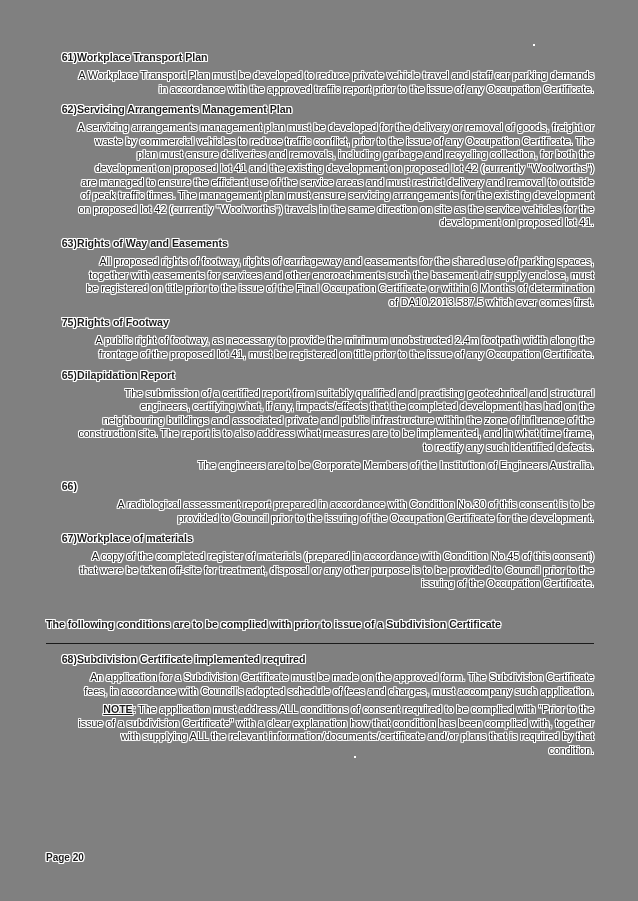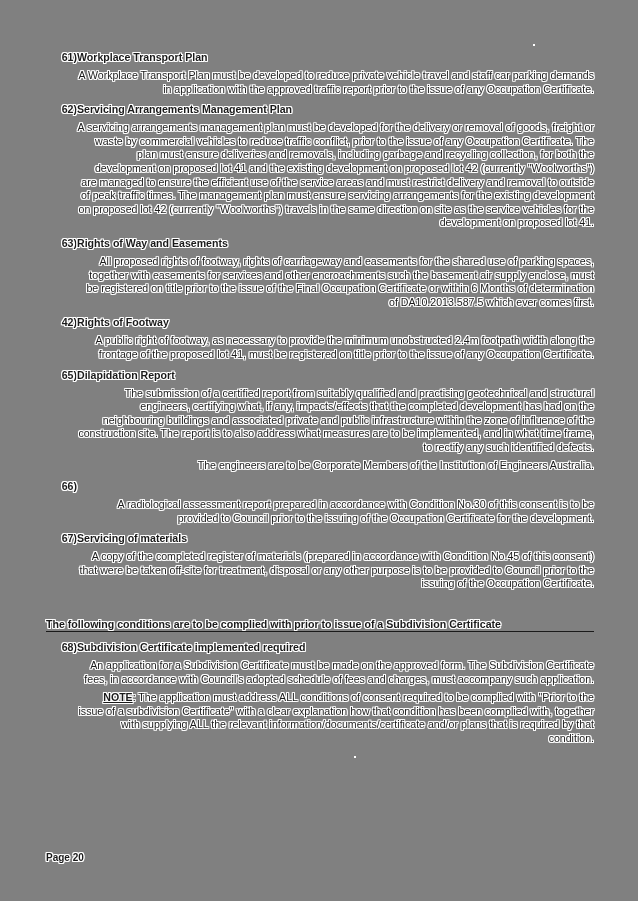--- a/index.html
+++ b/index.html
@@ -16,62 +16,62 @@
         -1px -1px 0 #fff, 1px -1px 0 #fff, -1px 1px 0 #fff, 1px 1px 0 #fff,
         0 -1px 0 #fff, 0 1px 0 #fff, -1px 0 0 #fff, 1px 0 0 #fff;
     }
     .page { position: absolute; left: 46px; top: 50px; width: 548px; }
     .cond { margin: 0 0 6px 0; text-align: right; }
     .cond-head { display: flex; font-weight: bold; line-height: 14px; margin-bottom: 5px; }
     .cond-num { width: 31px; flex: none; }
     .cond-body { margin-left: 31px; line-height: 13.6px; margin-bottom: 5px; }
     .section-head {
       margin-top: 26px; margin-bottom: 8px; font-weight: bold;
-      border-bottom: 1px solid #1a1a1a; padding-bottom: 0; line-height: 14px;
+      border-bottom: 1px solid #1a1a1a; padding-bottom: 12px; line-height: 14px;
     }
     .note-label { text-decoration: underline; font-weight: bold; }
     .footer { position: absolute; left: 46px; top: 852px; font-size: 10px; font-weight: bold; }
     .dot { position: absolute; width: 2px; height: 2px; background: #fff; }
   </style>
 </head>
 <body>
 
 <div class="dot" style="left:533px;top:44px;"></div>
 <div class="dot" style="left:526px;top:402px;"></div>
 <div class="dot" style="left:354px;top:756px;"></div>
 
 <div class="page txt">
 
   <div class="cond">
     <div class="cond-head">
       <span class="cond-num">61)</span>
       <span>Workplace Transport Plan</span>
     </div>
-    <div class="cond-body">A Workplace Transport Plan must be developed to reduce private vehicle travel and staff car parking demands in application with the approved traffic report prior to the issue of any Occupation Certificate.</div>
+    <div class="cond-body">A Workplace Transport Plan must be developed to reduce private vehicle travel and staff car parking demands in accordance with the approved traffic report prior to the issue of any Occupation Certificate.</div>
   </div>
 
   <div class="cond">
     <div class="cond-head">
       <span class="cond-num">62)</span>
       <span>Servicing Arrangements Management Plan</span>
     </div>
     <div class="cond-body">A servicing arrangements management plan must be developed for the delivery or removal of goods, freight or waste by commercial vehicles to reduce traffic conflict, prior to the issue of any Occupation Certificate. The plan must ensure deliveries and removals, including garbage and recycling collection, for both the development on proposed lot 41 and the existing development on proposed lot 42 (currently "Woolworths") are managed to ensure the efficient use of the service areas and must restrict delivery and removal to outside of peak traffic times. The management plan must ensure servicing arrangements for the existing development on proposed lot 42 (currently "Woolworths") travels in the same direction on site as the service vehicles for the development on proposed lot 41.</div>
   </div>
 
   <div class="cond">
     <div class="cond-head">
       <span class="cond-num">63)</span>
       <span>Rights of Way and Easements</span>
     </div>
     <div class="cond-body">All proposed rights of footway, rights of carriageway and easements for the shared use of parking spaces, together with easements for services and other encroachments such the basement air supply enclose, must be registered on title prior to the issue of the Final Occupation Certificate or within 6 Months of determination of DA10.2013.587.5 which ever comes first.</div>
   </div>
 
   <div class="cond">
     <div class="cond-head">
-      <span class="cond-num">42)</span>
+      <span class="cond-num">75)</span>
       <span>Rights of Footway</span>
     </div>
     <div class="cond-body">A public right of footway, as necessary to provide the minimum unobstructed 2.4m footpath width along the frontage of the proposed lot 41, must be registered on title prior to the issue of any Occupation Certificate.</div>
   </div>
 
   <div class="cond">
     <div class="cond-head">
       <span class="cond-num">65)</span>
       <span>Dilapidation Report</span>
     </div>
@@ -82,21 +82,21 @@
   <div class="cond">
     <div class="cond-head">
       <span class="cond-num">66)</span>
     </div>
     <div class="cond-body">A radiological assessment report prepared in accordance with Condition No.30 of this consent is to be provided to Council prior to the issuing of the Occupation Certificate for the development.</div>
   </div>
 
   <div class="cond">
     <div class="cond-head">
       <span class="cond-num">67)</span>
-      <span>Servicing of materials</span>
+      <span>Workplace of materials</span>
     </div>
     <div class="cond-body">A copy of the completed register of materials (prepared in accordance with Condition No.45 of this consent) that were be taken off-site for treatment, disposal or any other purpose is to be provided to Council prior to the issuing of the Occupation Certificate.</div>
   </div>
 
   <div class="section-head">The following conditions are to be complied with prior to issue of a Subdivision Certificate</div>
 
   <div class="cond">
     <div class="cond-head">
       <span class="cond-num">68)</span>
       <span>Subdivision Certificate implemented required</span>

